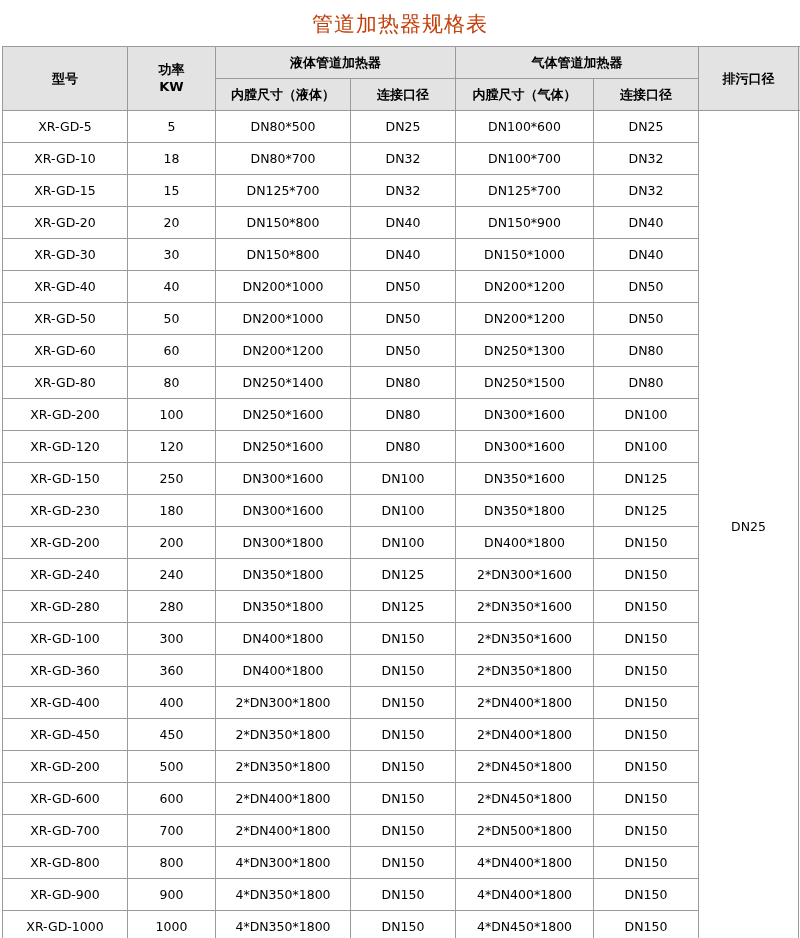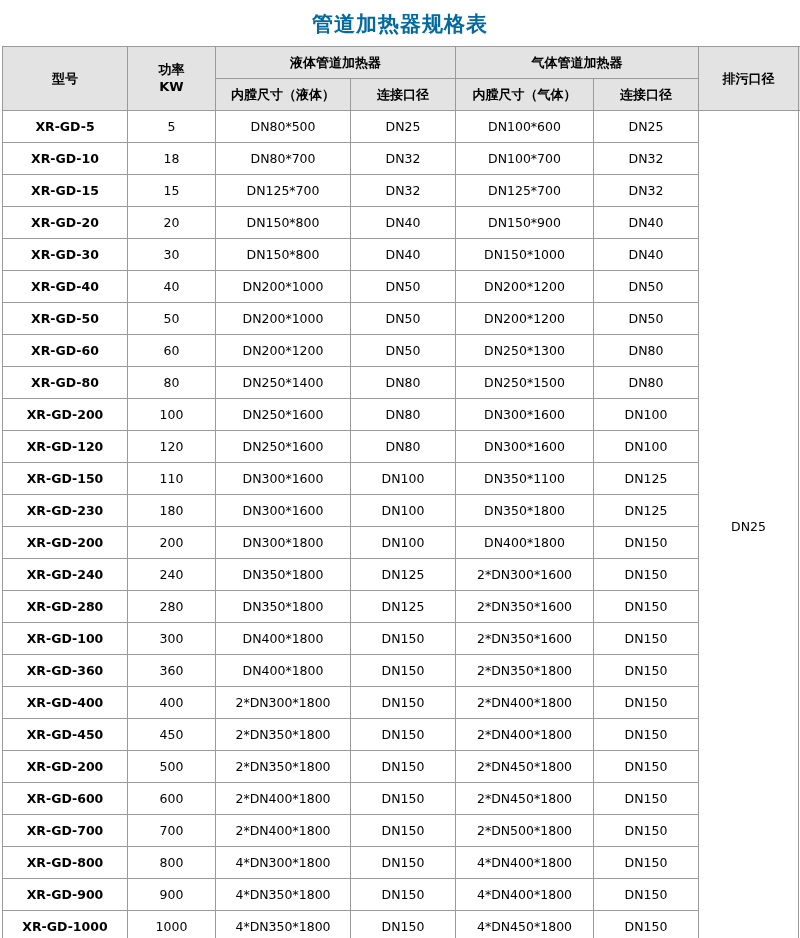--- a/index.html
+++ b/index.html
@@ -16,24 +16,24 @@
   }
   .page {
     width: 800px;
     height: 938px;
     position: relative;
     box-sizing: border-box;
   }
   .title {
     text-align: center;
     font-size: 21px;
-    font-weight: bold;
+    font-weight: normal;
     letter-spacing: 1px;
     padding: 10px 0 8px 0;
-    color: #0369a1;
+    color: #c2410c;
   }
   table.spec {
     border-collapse: collapse;
     width: 796px;
     margin: 0 2px;
     table-layout: fixed;
   }
   table.spec th, table.spec td {
     border: 1px solid #9a9a9a;
     text-align: center;
@@ -45,21 +45,21 @@
   }
   table.spec thead th {
     background: #e3e3e3;
     font-weight: bold;
     font-size: 13px;
   }
   .hdr-two-line {
     line-height: 1.25;
   }
   td.model {
-    font-weight: bold;
+    font-weight: normal;
     background: #f4f4f4;
     font-size: 13px;
   }
   td.kw, td.dim, td.conn {
     font-size: 12.5px;
   }
   td.merged {
     font-size: 13px;
     font-weight: normal;
   }
@@ -206,24 +206,24 @@
         <tr>
           <td class="model">XR-GD-120</td>
           <td class="kw">120</td>
           <td class="dim">DN250*1600</td>
           <td class="conn">DN80</td>
           <td class="dim">DN300*1600</td>
           <td class="conn">DN100</td>
         </tr>
         <tr>
           <td class="model">XR-GD-150</td>
-          <td class="kw">110</td>
+          <td class="kw">250</td>
           <td class="dim">DN300*1600</td>
           <td class="conn">DN100</td>
-          <td class="dim">DN350*1100</td>
+          <td class="dim">DN350*1600</td>
           <td class="conn">DN125</td>
         </tr>
         <tr>
           <td class="model">XR-GD-230</td>
           <td class="kw">180</td>
           <td class="dim">DN300*1600</td>
           <td class="conn">DN100</td>
           <td class="dim">DN350*1800</td>
           <td class="conn">DN125</td>
         </tr>

